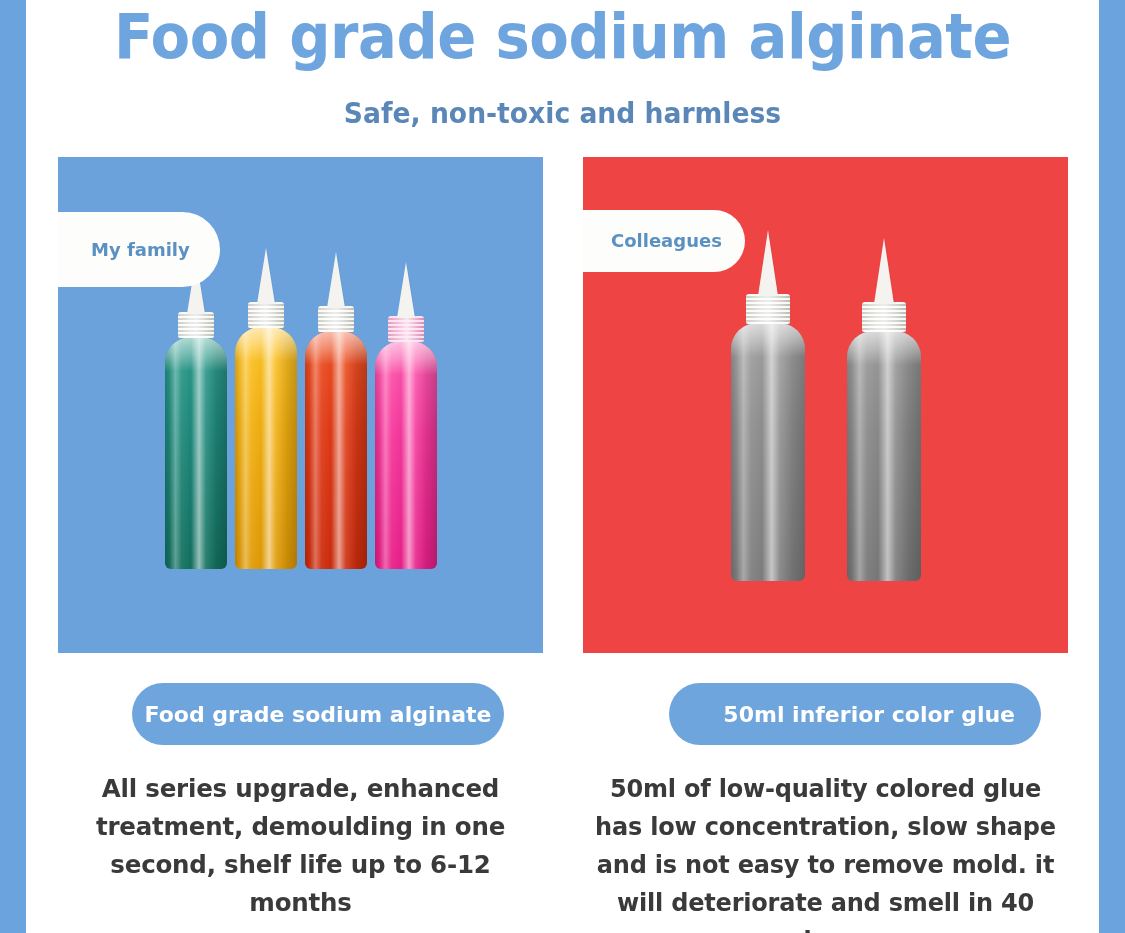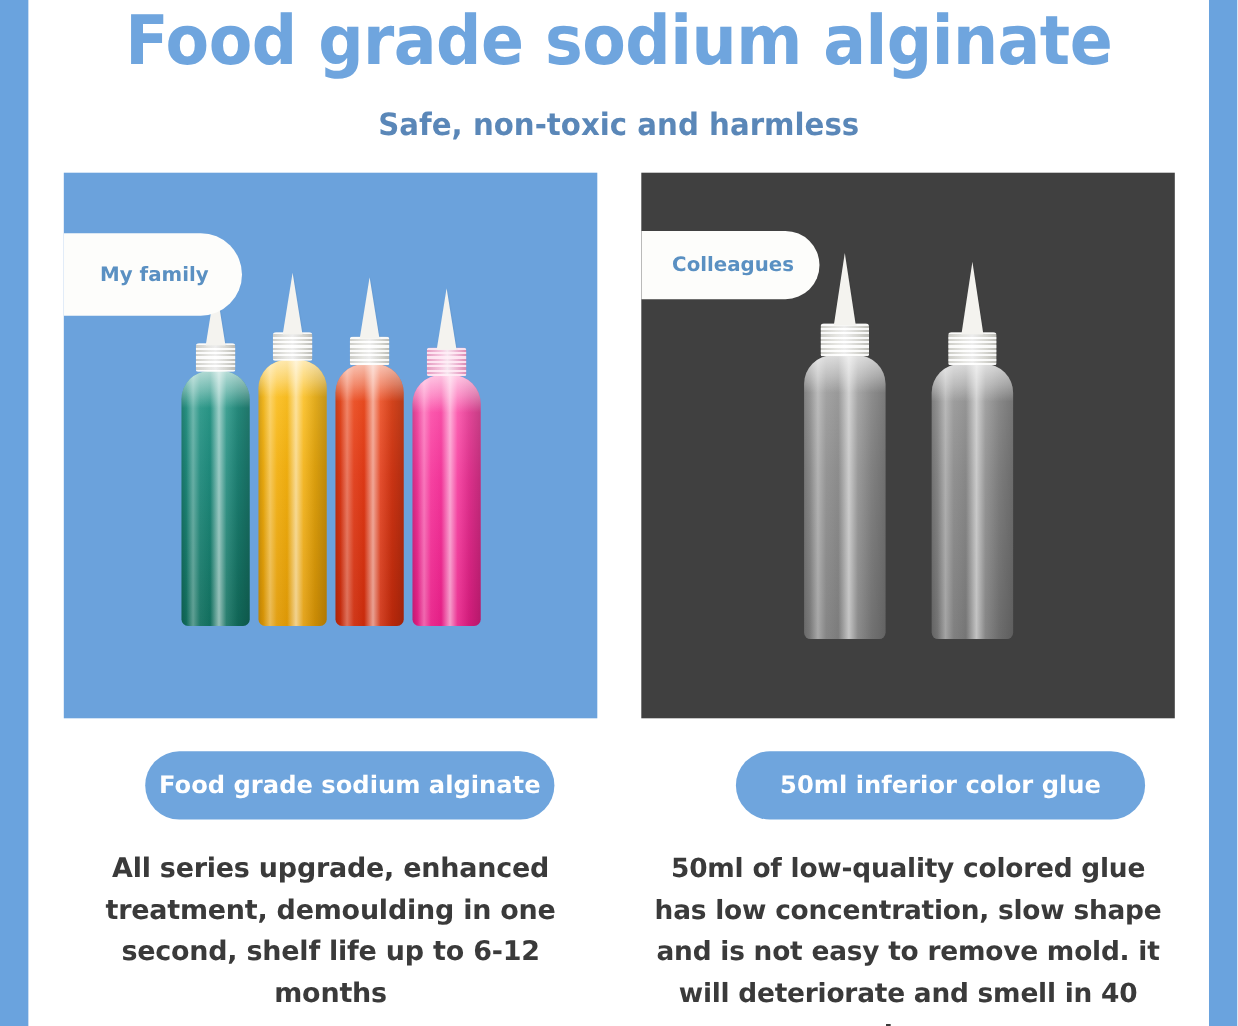--- a/index.html
+++ b/index.html
@@ -88,21 +88,21 @@
   .col.right { left: 557px; width: 485px; }
 
   
   .photo {
     position: relative;
     width: 485px;
     height: 496px;
     overflow: hidden;
   }
   .photo.blue { background: #6ba2dc; }
-  .photo.gray { background: #404040; }
+  .photo.gray { background: #ef4444; }
 
   
   .badge {
     position: absolute;
     left: 0;
     z-index: 6;
     background: #fdfdfb;
     border-top-right-radius: 46px;
     border-bottom-right-radius: 46px;
     color: #5a90c2;
@@ -238,21 +238,21 @@
     font-size: 22px;
     display: flex;
     align-items: center;
     justify-content: center;
     text-align: center;
     white-space: nowrap;
     box-sizing: border-box;
     padding: 0 26px;
   }
   .pill.left-pill  { width: 372px; margin-left: 74px; }
-  .pill.right-pill { width: 372px; margin-left: 86px; }
+  .pill.right-pill { width: 372px; margin-left: 86px; justify-content: flex-end; }
 
   
   .desc {
     margin-top: 25px;
     text-align: center;
     color: #3a3a3a;
     font-family: "DejaVu Sans", sans-serif;
     font-weight: bold;
     font-size: 24.5px;
     line-height: 38px;

